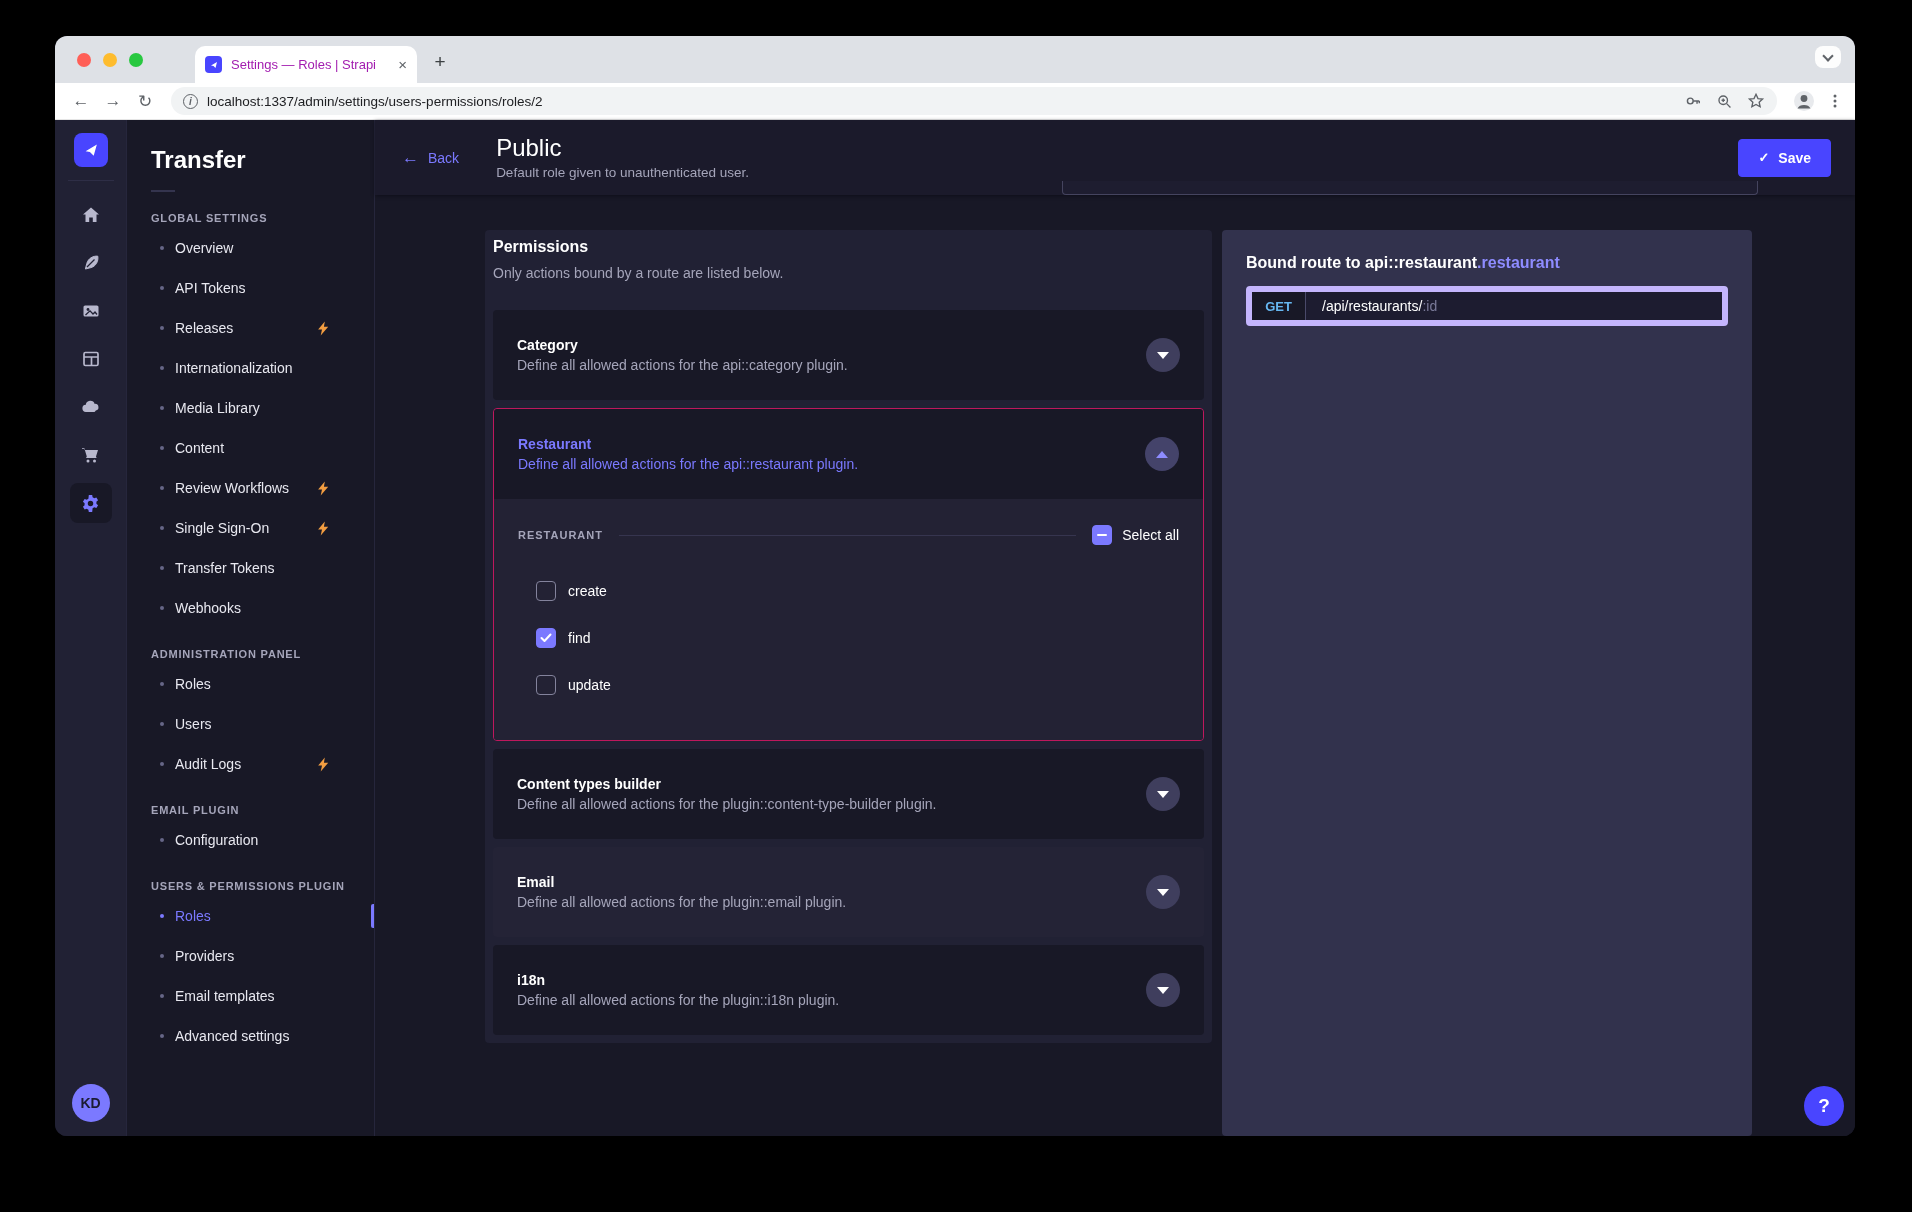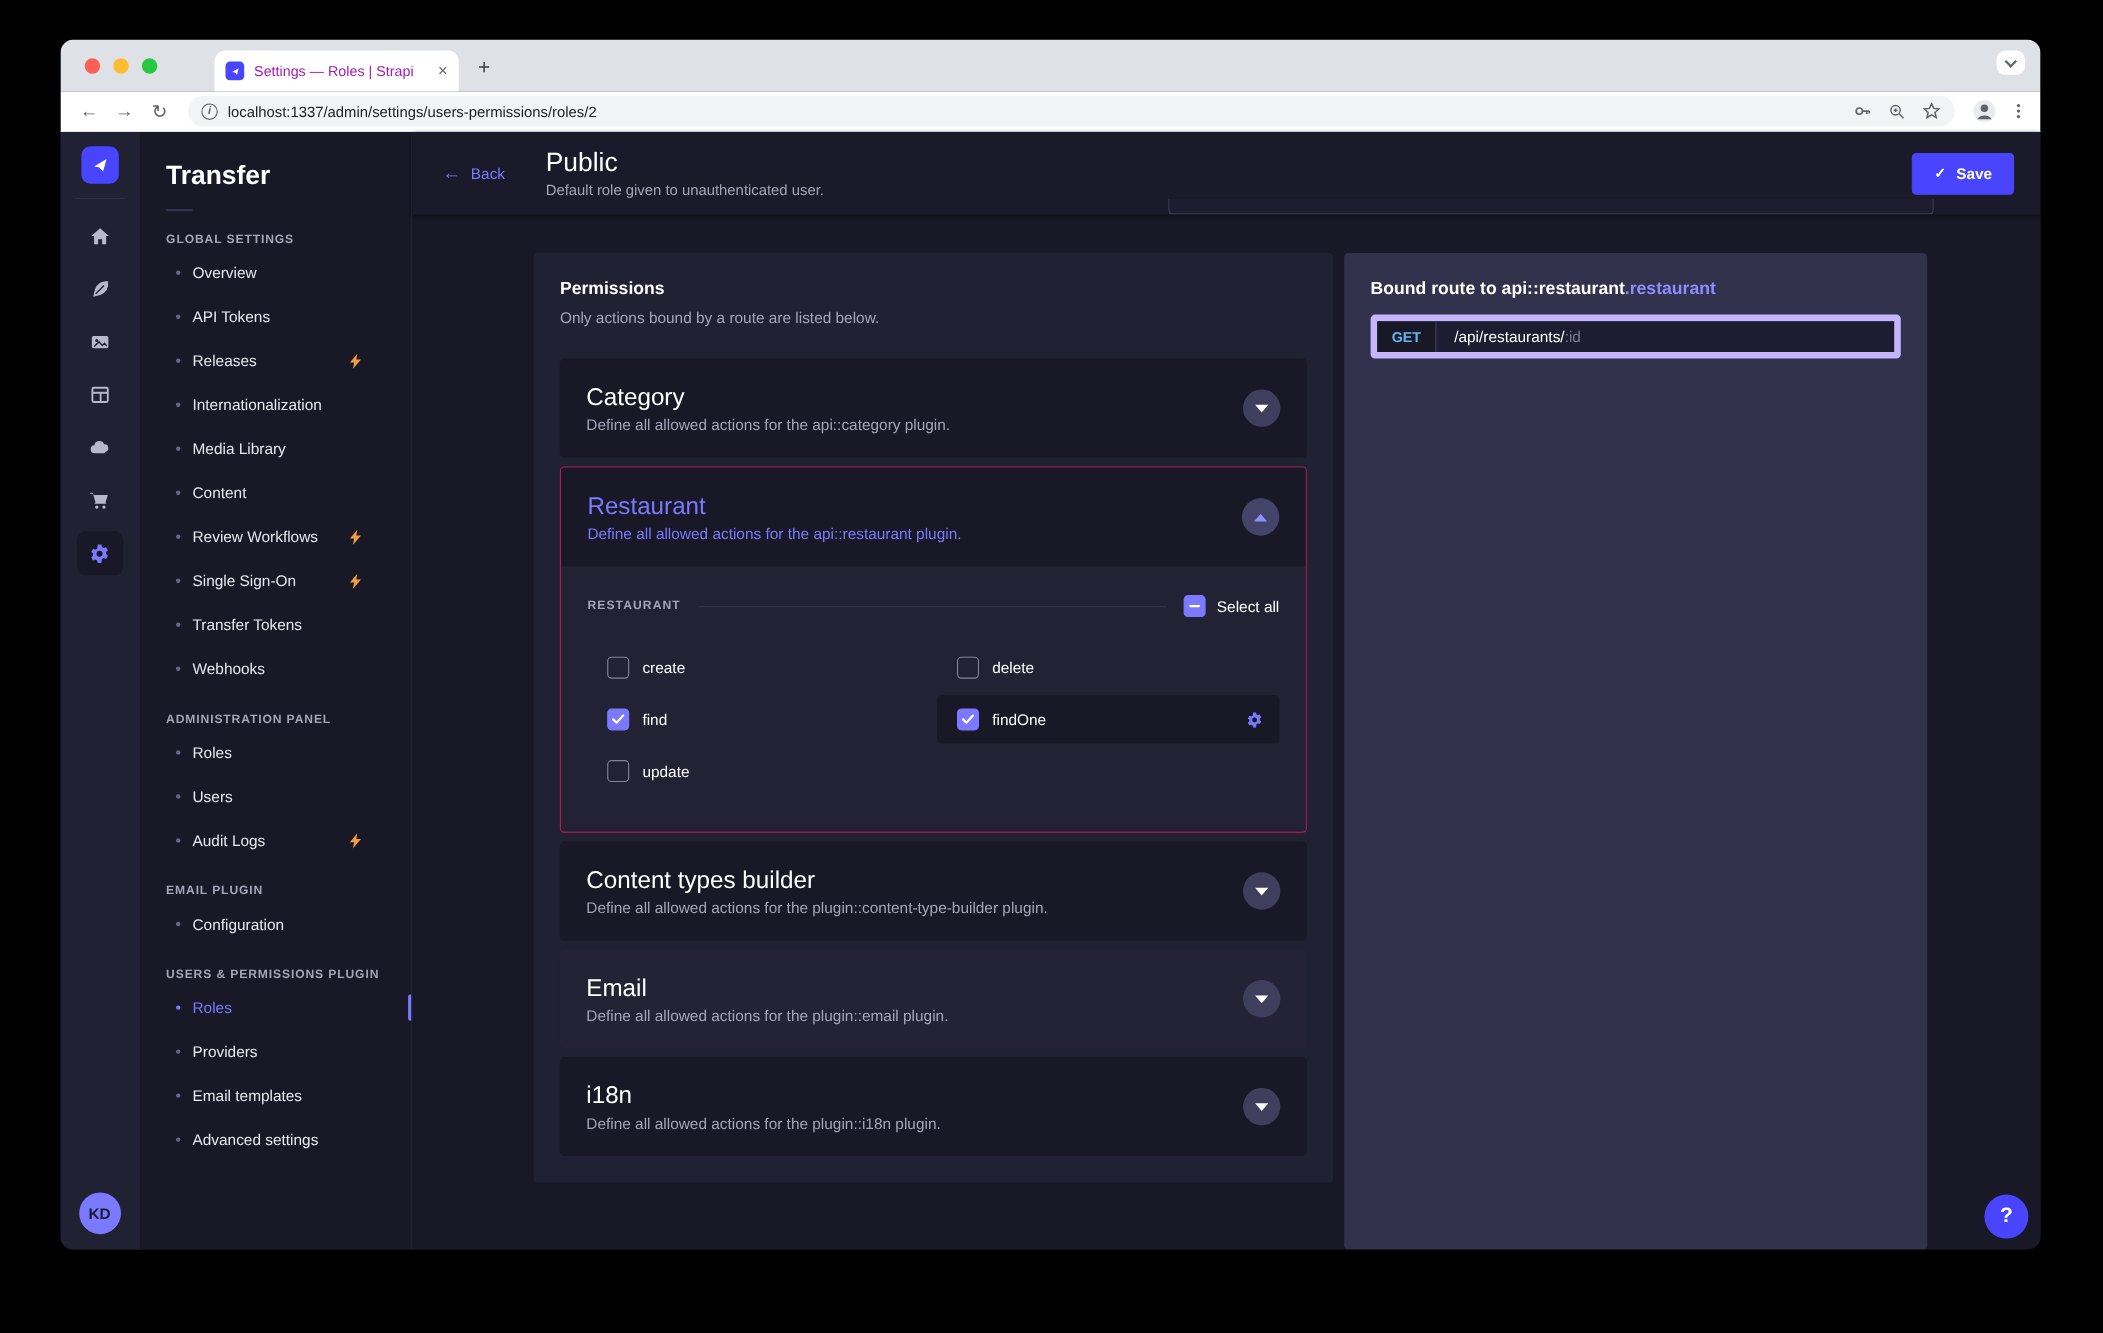--- a/index.html
+++ b/index.html
@@ -81,30 +81,30 @@
   .save-btn { margin-left:auto; height:38px; padding:0 19px; background:#4945ff; border:1px solid #4945ff;
               border-radius:4px; color:#fff; font-size:14px; font-weight:600; display:flex;
               align-items:center; gap:9px; }
   .save-check { font-size:13px; }
   .field-peek { position:absolute; left:687px; top:61px; width:696px; height:14px; background:#1e1d30;
                 border:1px solid #45445f; border-top:none; border-radius:0 0 4px 4px; z-index:3; }
 
   .content { flex:1; display:flex; align-items:stretch; padding:35px 0 0 110px; gap:10px; }
 
   
-  .perm-panel { width:727px; flex:none; background:#212134; border-radius:4px; padding:24px;
+  .perm-panel { width:727px; flex:none; background:#212134; border-radius:4px; padding:8px;
                 height:fit-content; }
   .perm-title { color:#fff; font-size:16px; font-weight:600; }
   .perm-sub { color:#a5a5ba; font-size:14px; margin-top:9px; }
   .acc-list { margin-top:29px; display:flex; flex-direction:column; gap:8px; }
   .accordion { border-radius:4px; }
   .acc-head { height:90px; display:flex; align-items:center; padding:0 24px; border-radius:4px; }
   .acc-dark .acc-head { background:#181826; }
   .acc-light .acc-head { background:#242336; }
-  .acc-title { font-size:22px; font-weight:400; color:#fff; }
+  .acc-title { font-size:14px; font-weight:700; color:#fff; }
   .acc-desc { font-size:14px; color:#a5a5ba; margin-top:4px; }
   .acc-toggle { margin-left:auto; width:34px; height:34px; border-radius:50%; background:#3f3e5d;
                 display:flex; align-items:center; justify-content:center; flex:none; }
   .tri-down { width:0; height:0; border-left:6px solid transparent; border-right:6px solid transparent;
               border-top:7px solid #fff; }
   .tri-up { width:0; height:0; border-left:6px solid transparent; border-right:6px solid transparent;
             border-bottom:7px solid #8e8cff; }
   .acc-expanded { border:1px solid #be185d; overflow:hidden; }
   .acc-expanded .acc-head { background:#181826; border-radius:3px 3px 0 0; }
   .acc-expanded .acc-title, .acc-expanded .acc-desc { color:#7b79ff; }
@@ -454,39 +454,20 @@
                               <path d="M1.5 5 L4.5 8 L10.5 1.5"></path>
                             </svg>
                           </span>
                           <span>find</span>
                         </div>
                         <div class="perm-row">
                           <span class="cb"></span>
                           <span>update</span>
                         </div>
                       </div>
-                      <div class="perm-col-right">
-                        <div class="perm-row">
-                          <span class="cb"></span>
-                          <span>delete</span>
-                        </div>
-                        <div class="perm-row selected">
-                          <span class="cb checked">
-                            <svg width="12" height="10" viewBox="0 0 12 10" fill="none" stroke="#fff" stroke-width="2" stroke-linecap="round" stroke-linejoin="round">
-                              <path d="M1.5 5 L4.5 8 L10.5 1.5"></path>
-                            </svg>
-                          </span>
-                          <span>findOne</span>
-                          <span class="gear-btn">
-                            <svg width="17" height="17" viewBox="0 0 20 20" fill="#7b79ff">
-                              <path d="M8.4 2 h3.2 l0.4 2.1 a6 6 0 0 1 1.6 0.9 l2 -0.8 1.6 2.8 -1.6 1.4 a6 6 0 0 1 0 1.8 l1.6 1.4 -1.6 2.8 -2 -0.8 a6 6 0 0 1 -1.6 0.9 L11.6 18 H8.4 L8 15.9 a6 6 0 0 1 -1.6 -0.9 l-2 0.8 -1.6 -2.8 1.6 -1.4 a6 6 0 0 1 0 -1.8 L2.8 8.4 4.4 5.6 l2 0.8 A6 6 0 0 1 8 5.5 Z M10 7.4 a2.6 2.6 0 1 0 0 5.2 a2.6 2.6 0 0 0 0 -5.2 Z"></path>
-                            </svg>
-                          </span>
-                        </div>
-                      </div>
                     </div>
                   </div>
                 </div>
                 <div class="accordion acc-dark">
                   <div class="acc-head">
                     <div>
                       <div class="acc-title">Content types builder</div>
                       <div class="acc-desc">Define all allowed actions for the plugin::content-type-builder plugin.</div>
                     </div>
                     <div class="acc-toggle">

